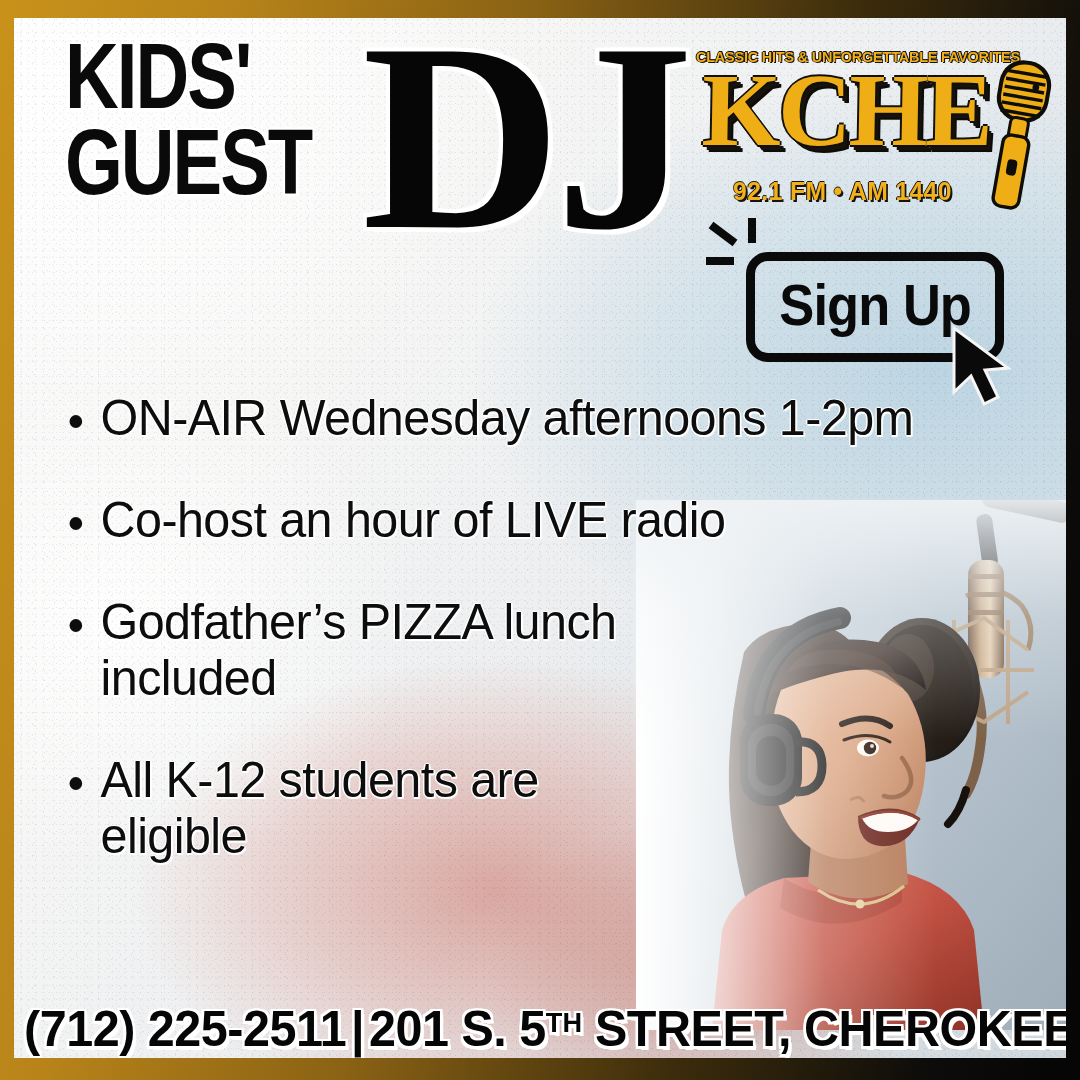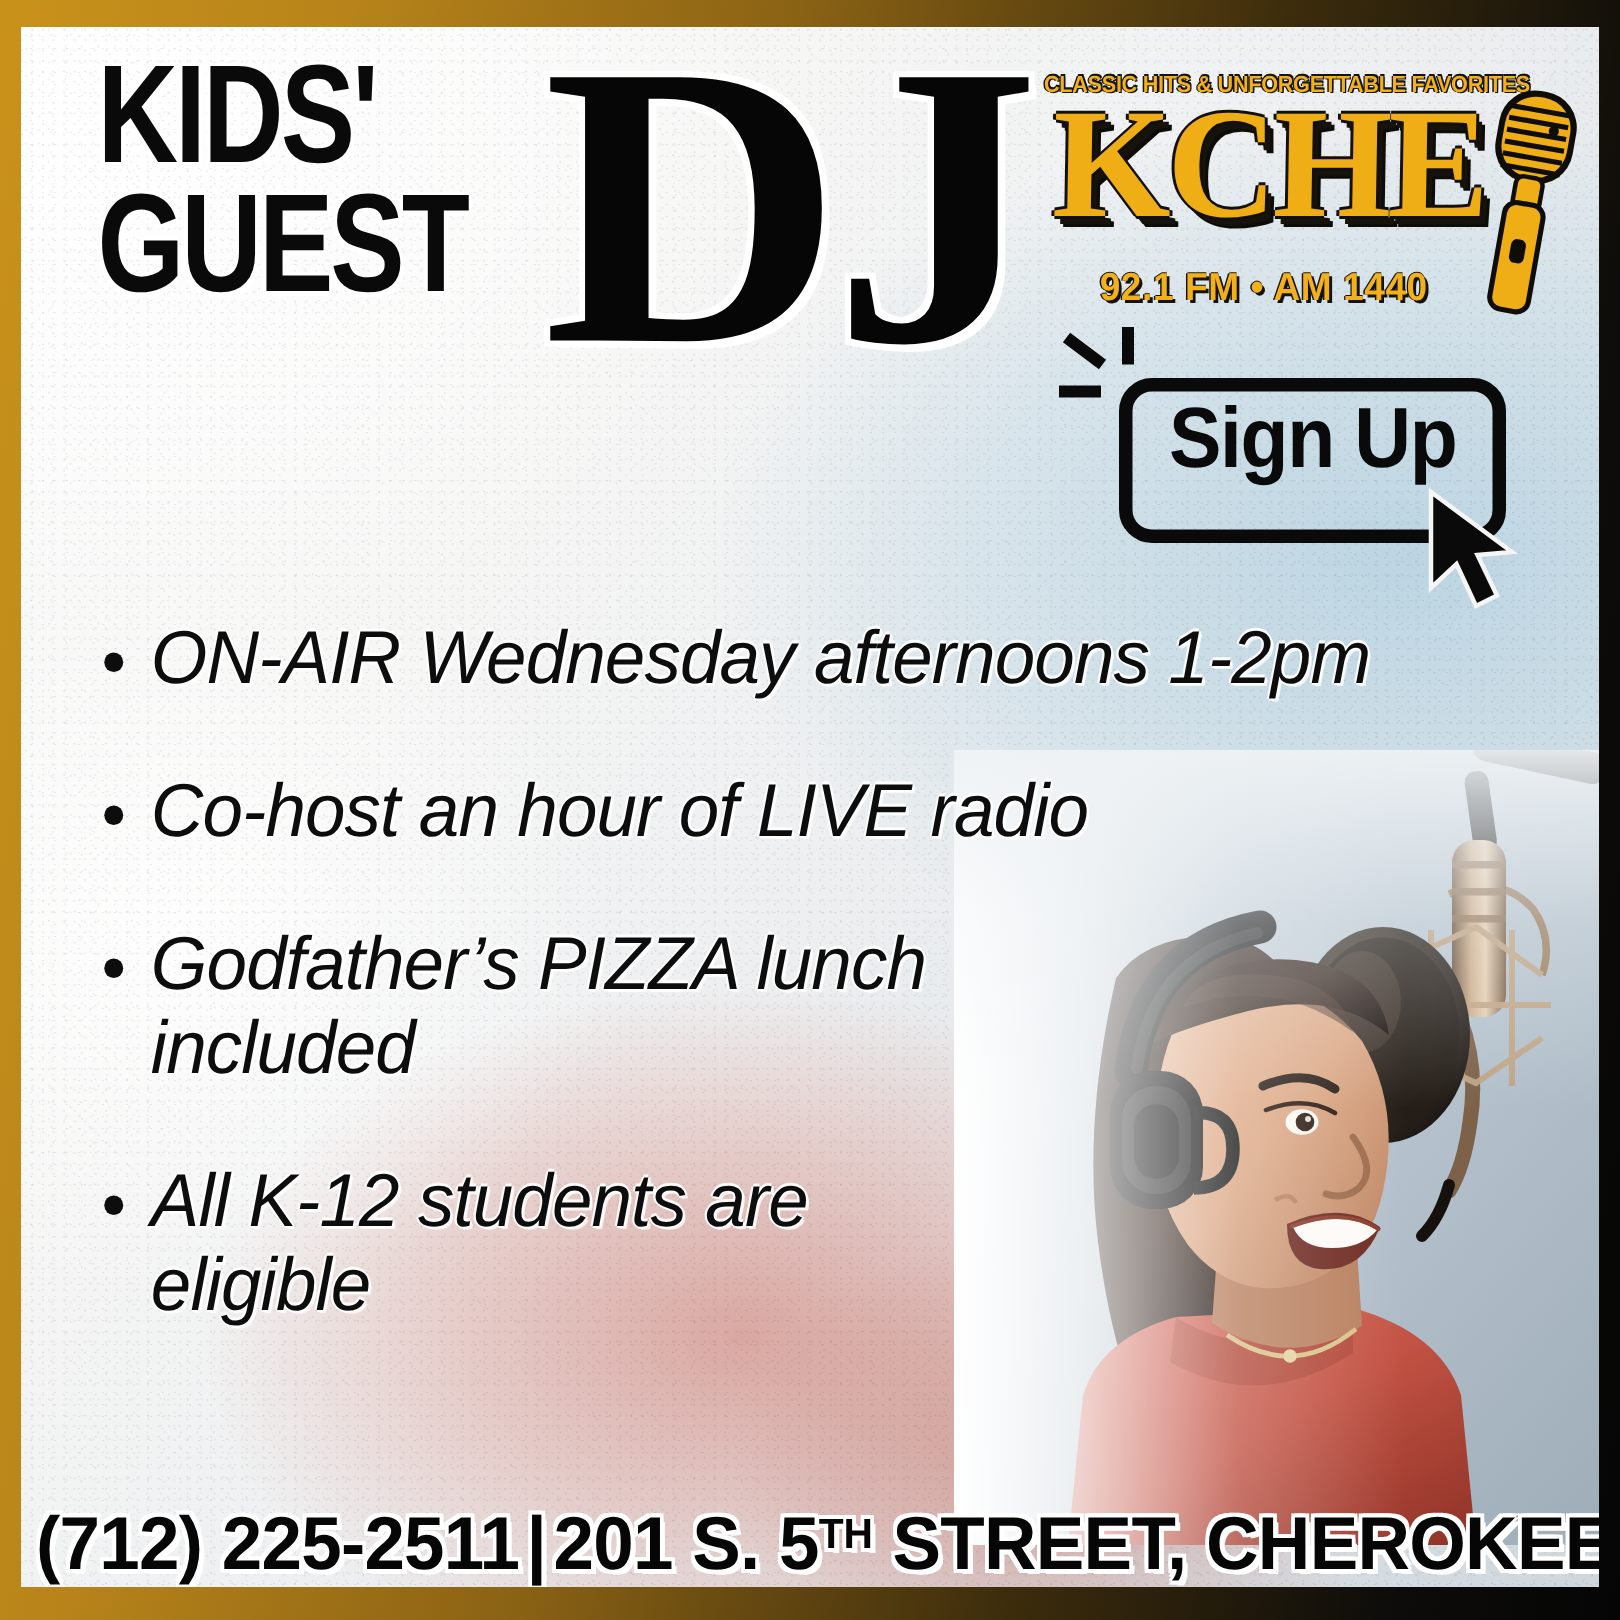--- a/index.html
+++ b/index.html
@@ -137,33 +137,33 @@
 
   
   #signup-group { position:absolute; left:690px; top:196px; width:330px; height:190px; z-index:23; }
   #signup-burst { position:absolute; left:0; top:0; width:70px; height:62px; }
   #signup-box {
     position:absolute; left:42px; top:38px;
     width:258px; height:110px;
     border:9px solid #0a0a0a;
     border-radius:22px;
     background:transparent;
-    display:flex; align-items:flex-start; justify-content:center;
+    display:flex; align-items:center; justify-content:center;
   }
   #signup-label {
     font-weight:700; font-size:57px;
     letter-spacing:-1px;
     color:#0a0a0a;
     transform:scaleX(.92) translateY(-2px);
     white-space:nowrap;
   }
   #signup-cursor { position:absolute; left:242px; top:110px; width:72px; height:84px; }
 
   
-  #bullets { position:absolute; left:40px; top:392px; width:1010px; z-index:18;font-style:italic; }
+  #bullets { position:absolute; left:40px; top:372px; width:1010px; z-index:18; }
   .bullet {
     position:relative;
     padding-left:48px;
     margin-bottom:46px;
     font-weight:400;
     font-size:50px;
     line-height:1.12;
     letter-spacing:-.6px;
     color:#0d0d0d;
     transform:scaleX(.97);

